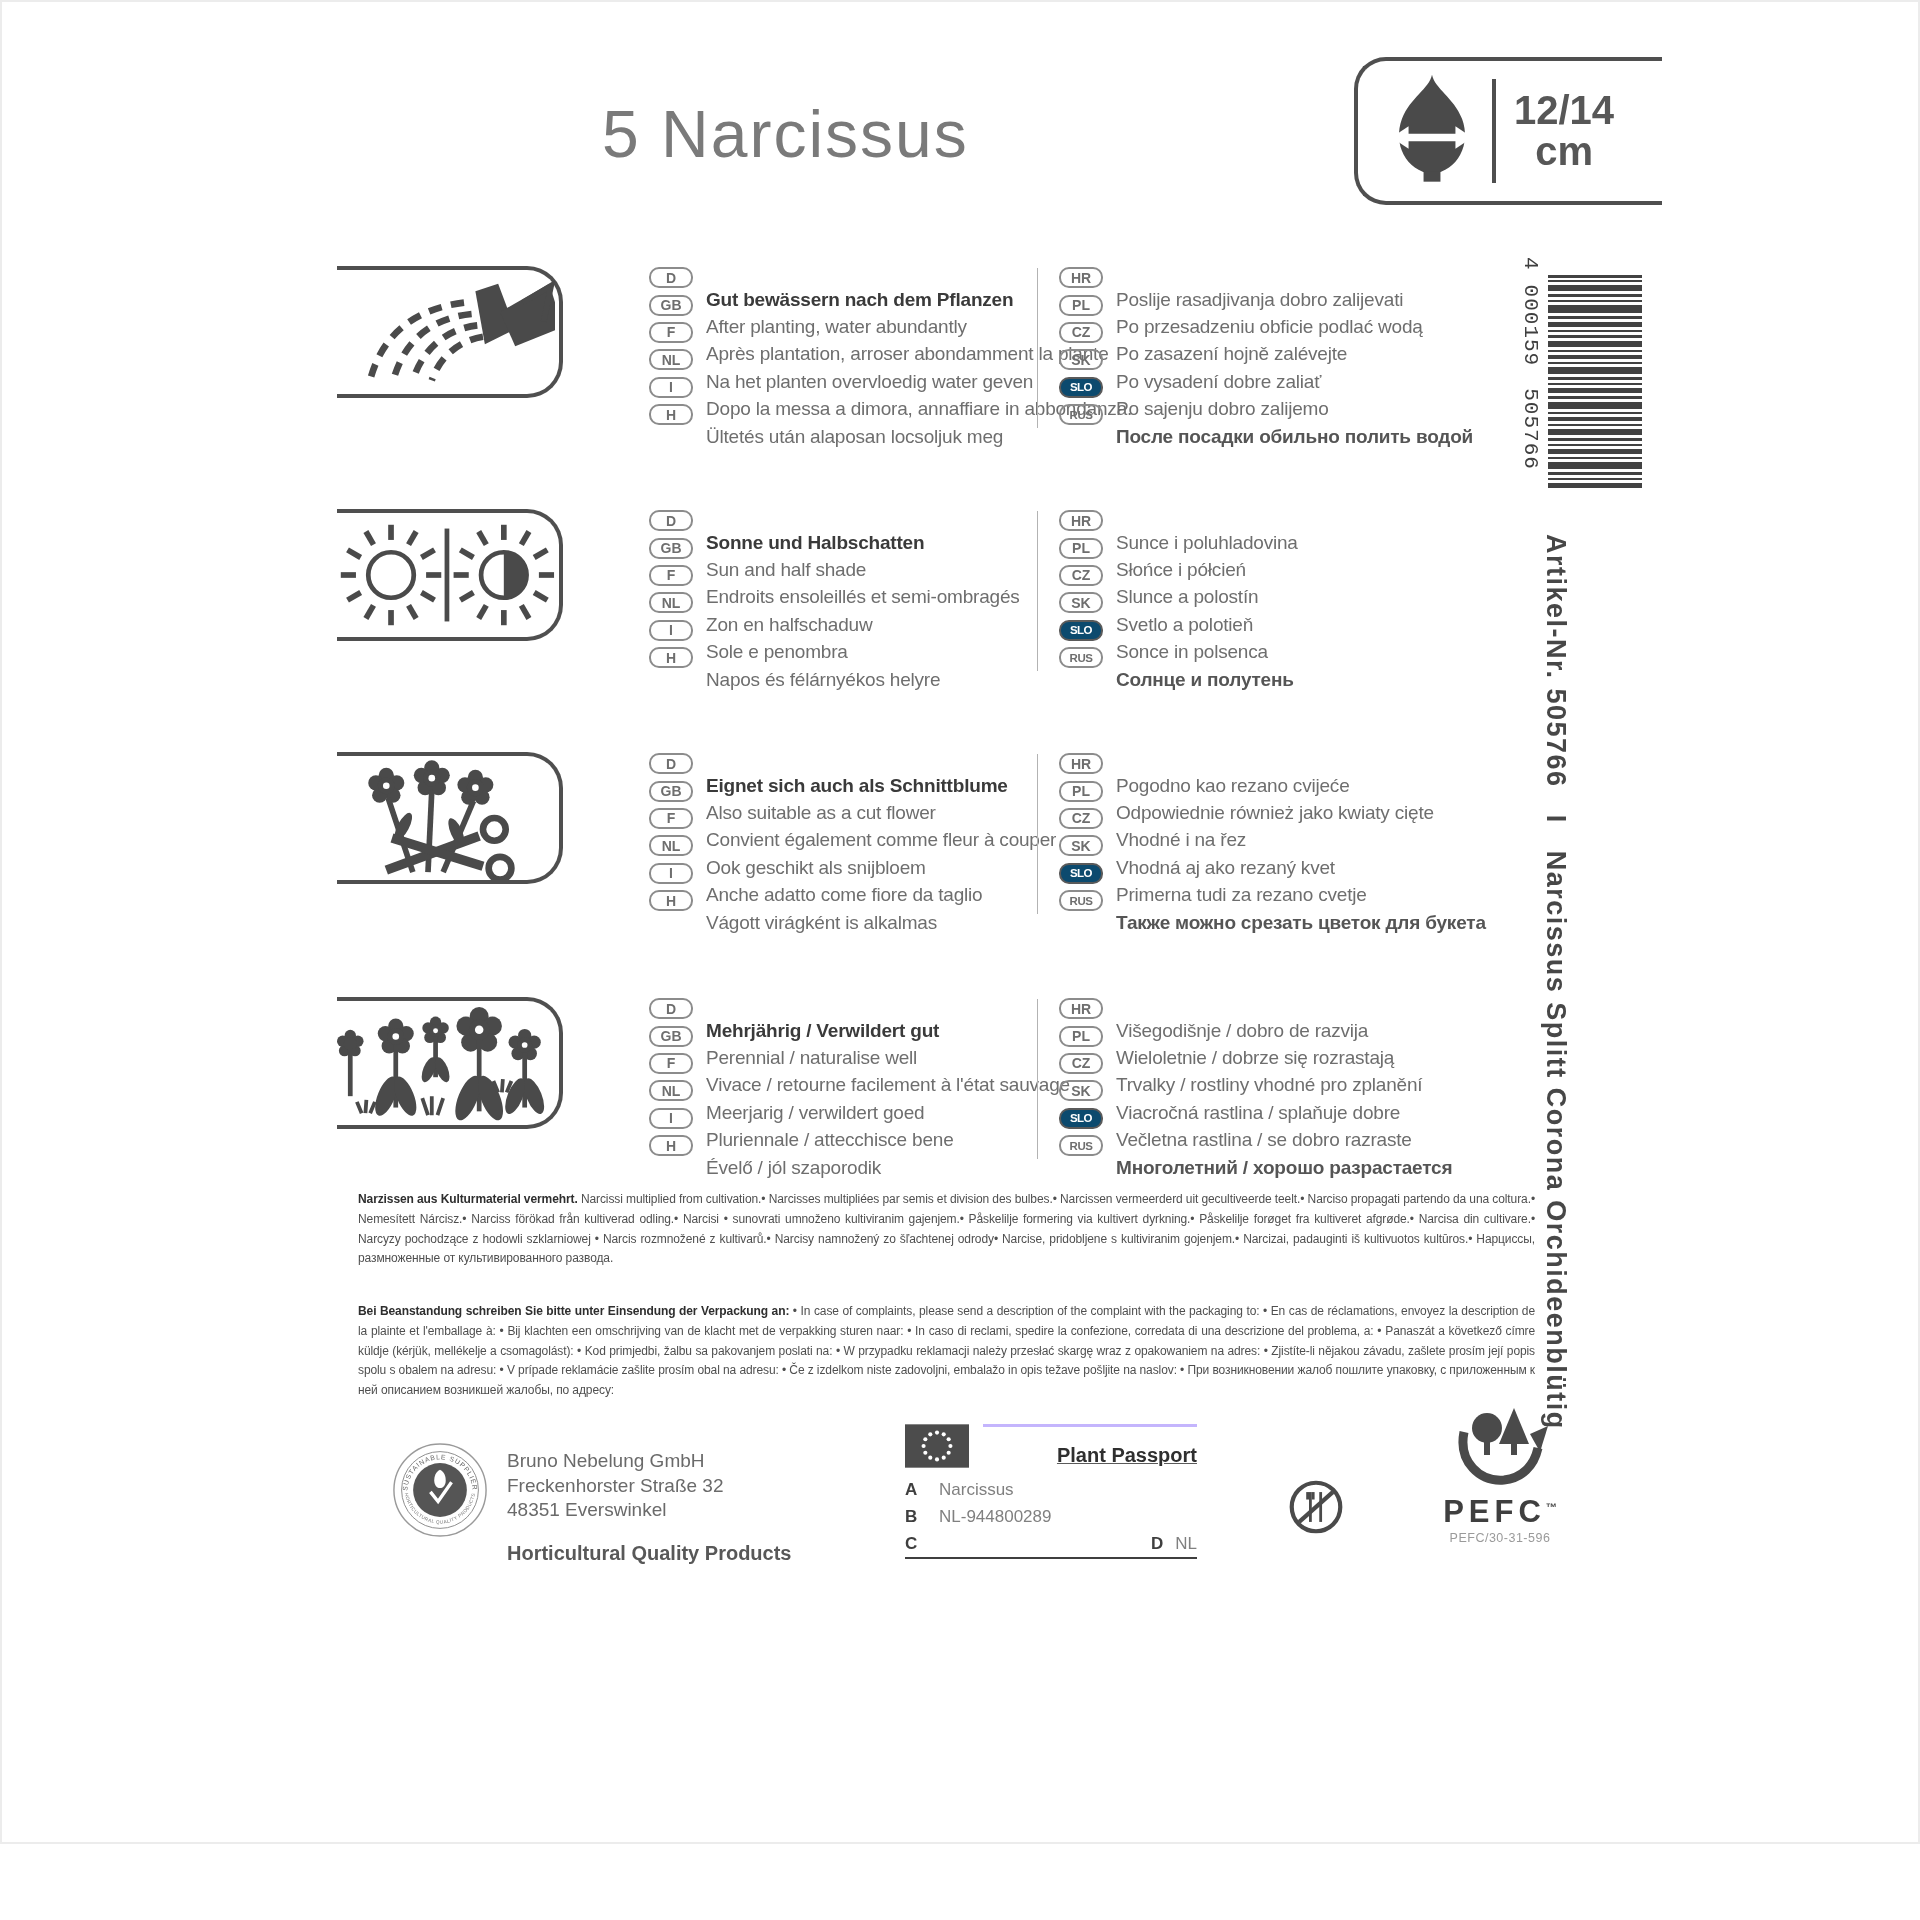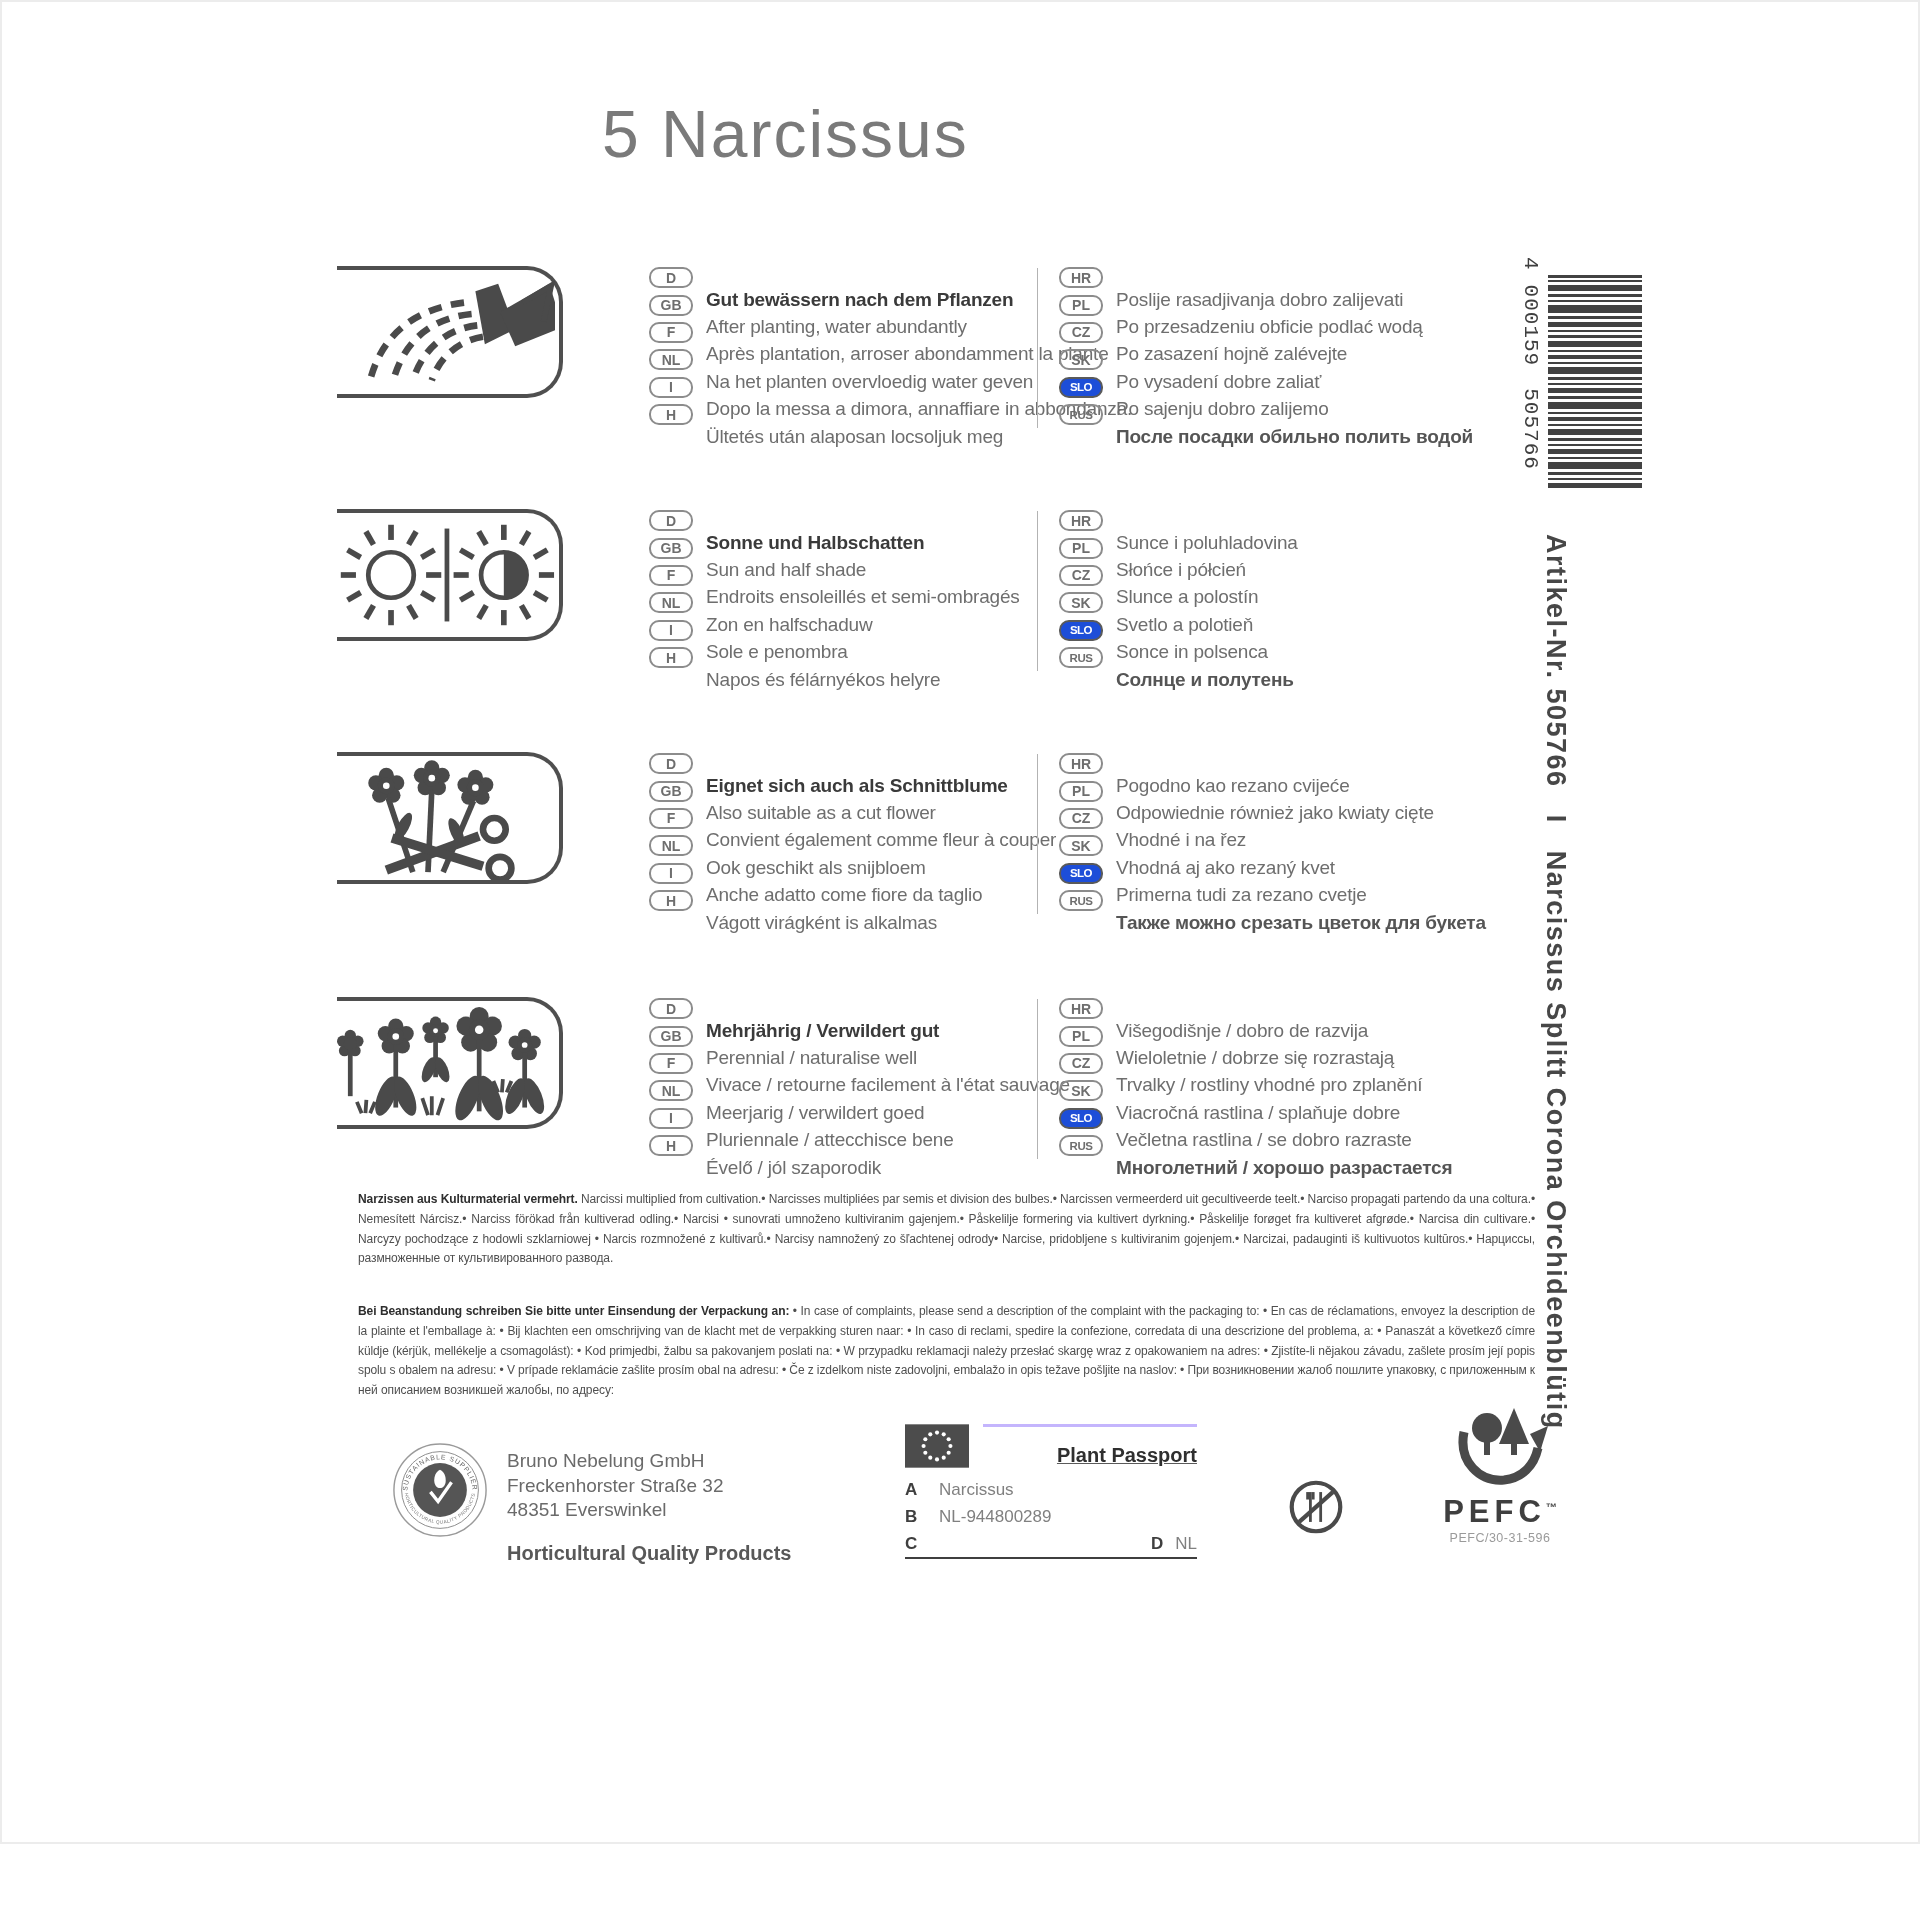--- a/index.html
+++ b/index.html
@@ -19,21 +19,21 @@
   .icon-box{position:absolute;left:0;top:2px;width:226px;height:132px;border:4px solid #4f4f4f;border-left:none;
             border-radius:0 36px 36px 0;box-sizing:border-box;}
   .col{position:absolute;top:0;}
   .col-left{left:312px;width:385px;}
   .col-right{left:722px;width:520px;}
   .col-div{position:absolute;left:700px;top:4px;height:160px;border-left:1.5px solid #b3b3b3;}
   .lang-row{display:flex;align-items:center;gap:13px;height:27.4px;}
   .lang-badge{flex:0 0 44px;height:21px;box-sizing:border-box;border:2px solid #8c8c8c;border-radius:10px;
               display:flex;align-items:center;justify-content:center;font-size:14px;font-weight:700;color:#6e6e6e;}
   .lang-badge.small{font-size:11.5px;letter-spacing:-0.5px;}
-  .lang-badge.filled{background:#1d4ed8;border-color:#5a5a5a;color:#fff;}
+  .lang-badge.filled{background:#0c4a6e;border-color:#5a5a5a;color:#fff;}
   .lang-text{font-size:19px;color:#6e6e6e;white-space:nowrap;letter-spacing:-0.2px;margin-top:44px;}
   .lang-row.lead .lang-text{font-weight:700;color:#3a3a3a;}
   .lang-row.rus .lang-text{font-weight:600;color:#555;}
 
   
   .barcode-rot{left:1640px;top:255px;width:250px;height:130px;transform:rotate(90deg);transform-origin:top left;}
   .barcode-digits{display:flex;align-items:center;font-family:"Liberation Mono","DejaVu Sans Mono",monospace;
                   font-size:21px;color:#3f3f3f;margin-top:2px;}
   .barcode-digits span{letter-spacing:1px;}
 
@@ -65,20 +65,34 @@
   .pefc-name sup{font-size:11px;letter-spacing:0;}
   .pefc-code{font-size:12.5px;color:#9a9a9a;margin-top:4px;letter-spacing:0.5px;}
 </style>
 </head>
 <body>
 
 <div class="canvas">
 
   <div class="abs title" style="left:600px;top:94px;">5 Narcissus</div>
 
+  <div class="abs bulb-box">
+    <svg width="104" height="122" viewBox="0 0 110 130" style="margin-left:22px;">
+      <path fill="#4a4a4a" d="M55,5 C52,20 32,29 23,52 C13,79 27,107 55,111 C83,107 97,79 87,52 C78,29 58,20 55,5 Z"></path>
+      <rect x="46" y="108" width="18" height="11" fill="#4a4a4a"></rect>
+      <line x1="24" y1="72" x2="86" y2="72" stroke="#ffffff" stroke-width="8"></line>
+      <polygon points="12,72 30,60 30,84" fill="#ffffff"></polygon>
+      <polygon points="98,72 80,60 80,84" fill="#ffffff"></polygon>
+    </svg>
+    <div class="divider"></div>
+    <div class="bulb-size">
+      <div>12/14</div>
+      <div>cm</div>
+    </div>
+  </div>
 
   <div class="abs block" style="top:262px;">
     <div class="icon-box">
       <svg width="218" height="124" viewBox="0 0 230 130">
         <g stroke="#4a4a4a" stroke-width="7" fill="none" stroke-dasharray="14 10">
           <path d="M134,34 C86,40 50,64 36,112"></path>
           <path d="M142,46 C102,50 72,72 60,114"></path>
           <path d="M148,58 C114,62 90,84 80,116"></path>
           <path d="M154,70 C128,74 108,92 100,116"></path>
         </g>

